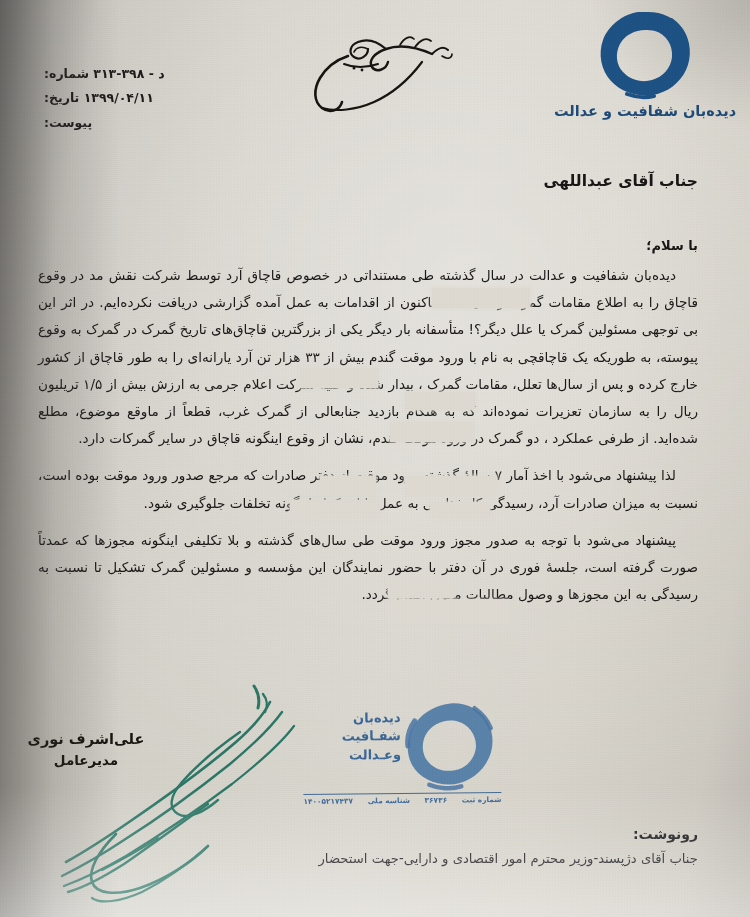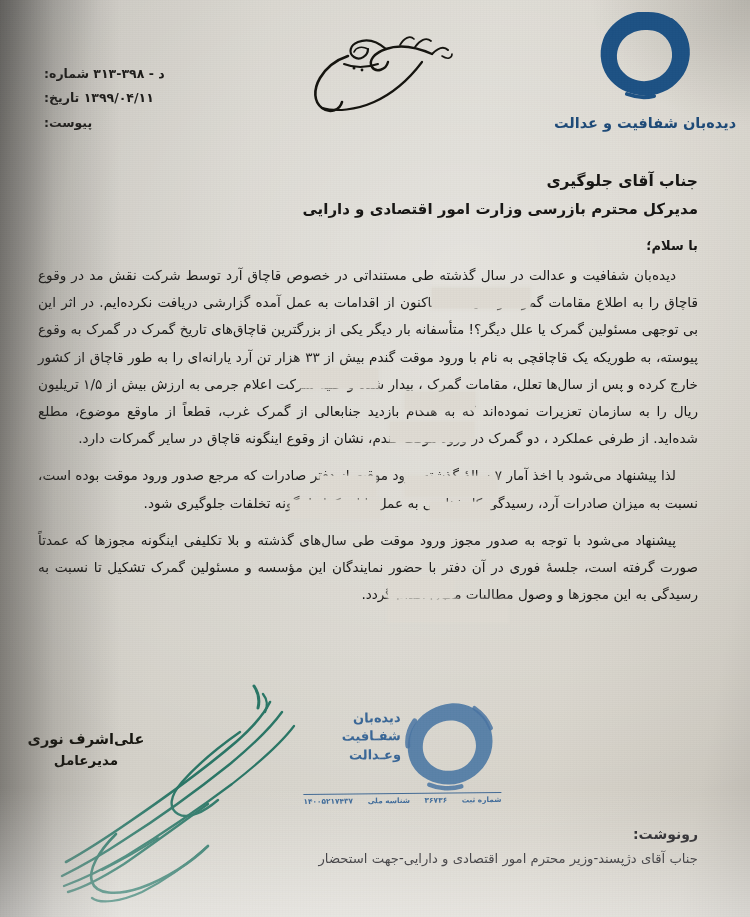--- a/index.html
+++ b/index.html
@@ -79,21 +79,21 @@
   }
 
   .logo-top {
     position: absolute;
     top: 8px; left: 545px;
     width: 200px;
     text-align: center;
   }
   .logo-top .ring { margin: 0 auto; width: 96px; height: 92px; }
   .logo-top .brand {
-    margin-top: 15px;
+    margin-top: 3px;
     font-size: 14.5px;
     font-weight: 700;
     color: #1e4a78;
     letter-spacing: 0.3px;
     white-space: nowrap;
   }
 
   
   .addressee {
     position: absolute;
@@ -275,22 +275,21 @@
                    C55 22, 51 22, 48 22 Z" fill="#1d5184" fill-rule="evenodd"></path>
           <path d="M14 24 C10 30, 7 38, 7 46" stroke="#1d5184" stroke-width="5" fill="none" stroke-linecap="round"></path>
           <path d="M74 12 C80 16, 85 23, 88 30" stroke="#1d5184" stroke-width="4" fill="none" stroke-linecap="round"></path>
           <path d="M30 86 C38 89, 48 90, 57 88" stroke="#1d5184" stroke-width="4" fill="none" stroke-linecap="round"></path>
         </svg>
       </div>
       <div class="brand">دیده‌بان شفافیت و عدالت</div>
     </div>
 
     <div class="addressee">
-      <div class="line1">جناب آقای جلوگیری</div>
-      <div class="line2">مدیرکل محترم بازرسی وزارت امور اقتصادی و دارایی</div>
+      <div class="line1">جناب آقای عبداللهی</div>
     </div>
 
     <div class="greeting">با سلام؛</div>
 
     <div class="body-text">
       <p class="indent">دیده‌بان شفافیت و عدالت در سال گذشته طی مستنداتی در خصوص قاچاق آرد توسط شرکت نقش مد                  در وقوع قاچاق را به اطلاع مقامات گمرک رسانیده که تاکنون از اقدامات به عمل آمده گزارشی دریافت نکرده‌ایم. در اثر این بی توجهی مسئولین گمرک یا علل دیگر؟! متأسفانه بار دیگر یکی از بزرگترین قاچاق‌های تاریخ گمرک در گمرک                  به وقوع پیوسته، به طوریکه یک قاچاقچی به نام                    با ورود موقت گندم بیش از ۳۳ هزار تن آرد یارانه‌ای را به طور قاچاق از کشور خارج کرده و پس از سال‌ها تعلل، مقامات گمرک                  ، بیدار شده و علیه شرکت اعلام جرمی به ارزش بیش از ۱/۵ تریلیون ریال را به سازمان تعزیرات نموده‌اند که به هنگام بازدید جنابعالی از گمرک غرب، قطعاً از ماوقع موضوع، مطلع شده‌اید. از طرفی عملکرد                  ، دو گمرک                        در ورود موقت گندم، نشان از وقوع اینگونه قاچاق در سایر گمرکات دارد.</p>
       <p class="indent">لذا پیشنهاد می‌شود با اخذ آمار ۷ سالهٔ گذشته ورود موقت از دفتر صادرات که مرجع صدور ورود موقت بوده است، نسبت به میزان صادرات آرد، رسیدگی کارشناسی به عمل تا از تکرار اینگونه تخلفات جلوگیری شود.</p>
       <p class="indent">پیشنهاد می‌شود با توجه به صدور                  مجوز ورود موقت طی سال‌های گذشته و بلا تکلیفی اینگونه مجوزها که عمدتاً                          صورت گرفته است، جلسهٔ فوری در آن دفتر با حضور نمایندگان این مؤسسه و مسئولین گمرک تشکیل تا نسبت به رسیدگی به این مجوزها و وصول مطالبات معوق اقدام گردد.</p>
     </div>
 

